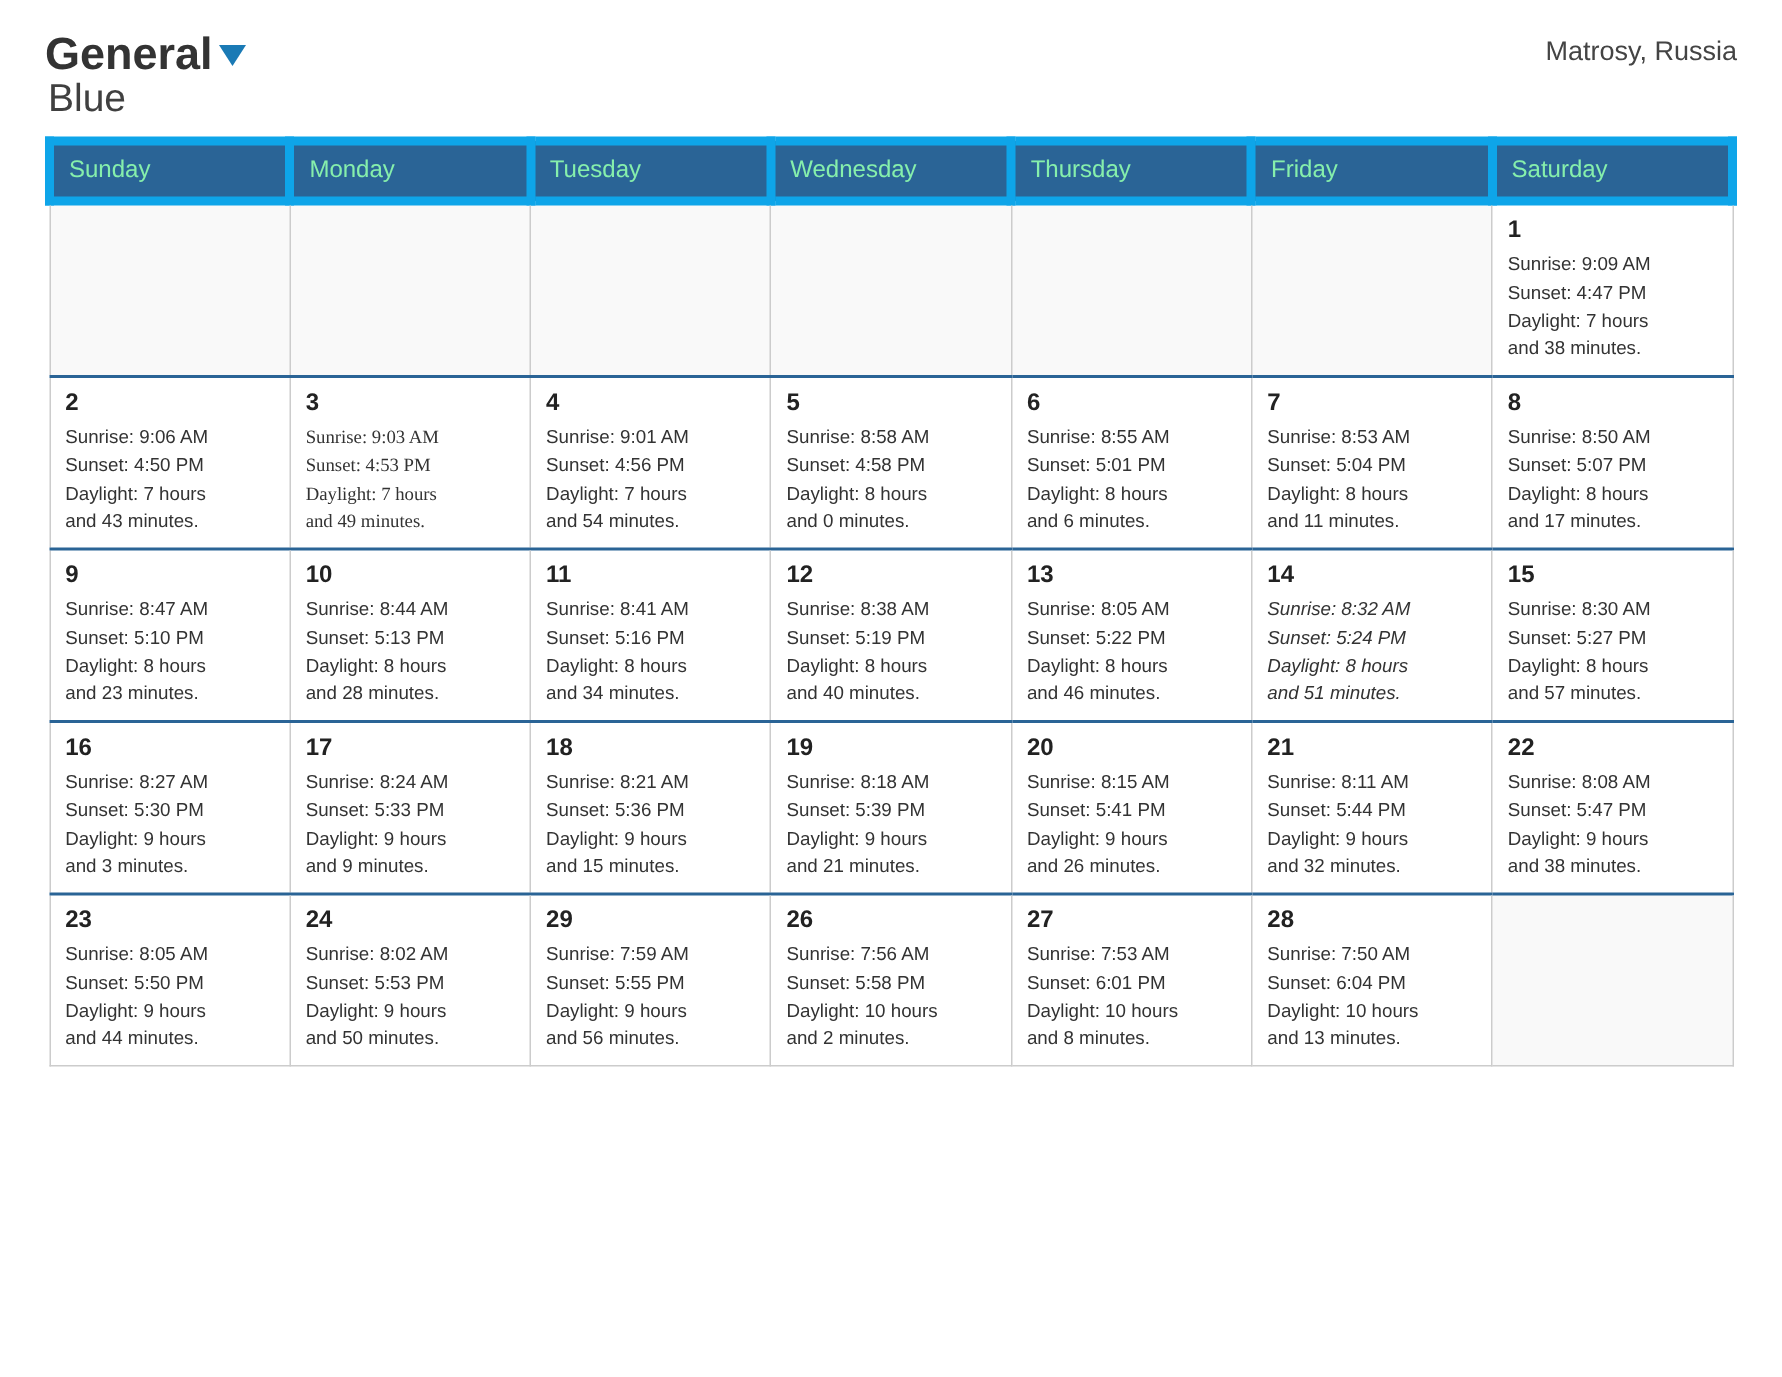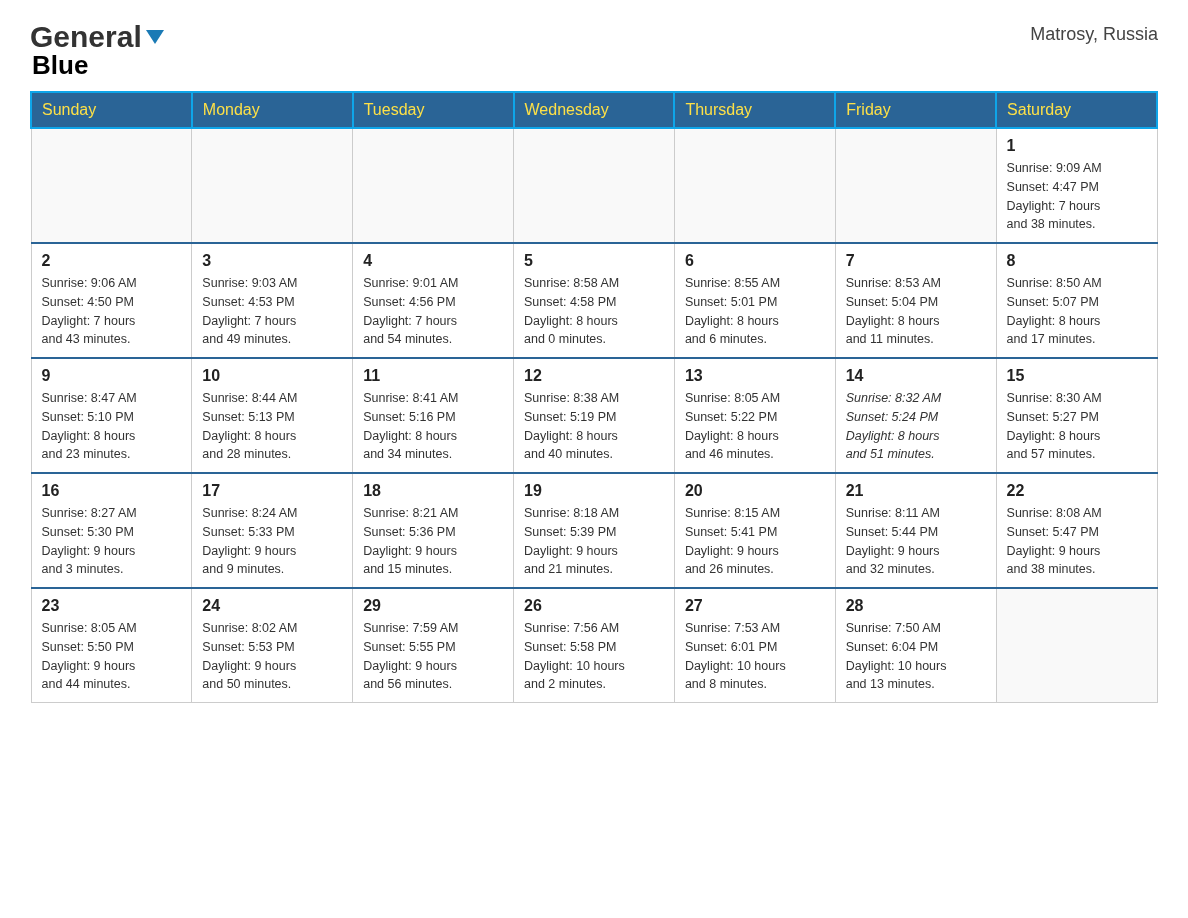--- a/index.html
+++ b/index.html
@@ -34,26 +34,26 @@
       color: #444;
       margin-top: 4px;
     }
     .calendar {
       width: 100%;
       border-collapse: collapse;
       margin-top: 10px;
     }
     .calendar th {
       background-color: #2a6496;
-      color: #fde047;
+      color: #86efac;
       font-size: 16px;
       font-weight: normal;
       padding: 8px 10px;
       text-align: left;
-      border: 2px solid #0ea5e9;
+      border: 6px solid #0ea5e9;
     }
     .calendar td {
       vertical-align: top;
       padding: 8px 10px;
       border: 1px solid #ccc;
       width: calc(100% / 7);
       min-height: 110px;
       font-size: 13px;
       color: #333;
       background: #fff;
@@ -76,22 +76,22 @@
     .row-sep td {
       border-top: 2px solid #2a6496;
     }
     .logo-text-general {
       font-size: 30px;
       font-weight: bold;
       color: #333;
     }
     .logo-text-blue {
       font-size: 26px;
-      font-weight: bold;
-      color: #000000;
+      font-weight: normal;
+      color: #404040;
       margin-left: 2px;
     }
   </style>
 </head>
 <body>
 
 <div class="header">
   <div class="logo">
     <div style="display:flex;align-items:center;">
       <span class="logo-text-general">General</span>
@@ -137,21 +137,21 @@
       <tr class="row-sep">
         <td>
           <span class="day-number">2</span>
           <div class="day-info" style="white-space: pre-line;">Sunrise: 9:06 AM
 Sunset: 4:50 PM
 Daylight: 7 hours
 and 43 minutes.</div>
         </td>
         <td>
           <span class="day-number">3</span>
-          <div class="day-info" style="white-space: pre-line;">Sunrise: 9:03 AM
+          <div class="day-info" style="white-space: pre-line; font-family: Liberation Serif, serif;">Sunrise: 9:03 AM
 Sunset: 4:53 PM
 Daylight: 7 hours
 and 49 minutes.</div>
         </td>
         <td>
           <span class="day-number">4</span>
           <div class="day-info" style="white-space: pre-line;">Sunrise: 9:01 AM
 Sunset: 4:56 PM
 Daylight: 7 hours
 and 54 minutes.</div>

